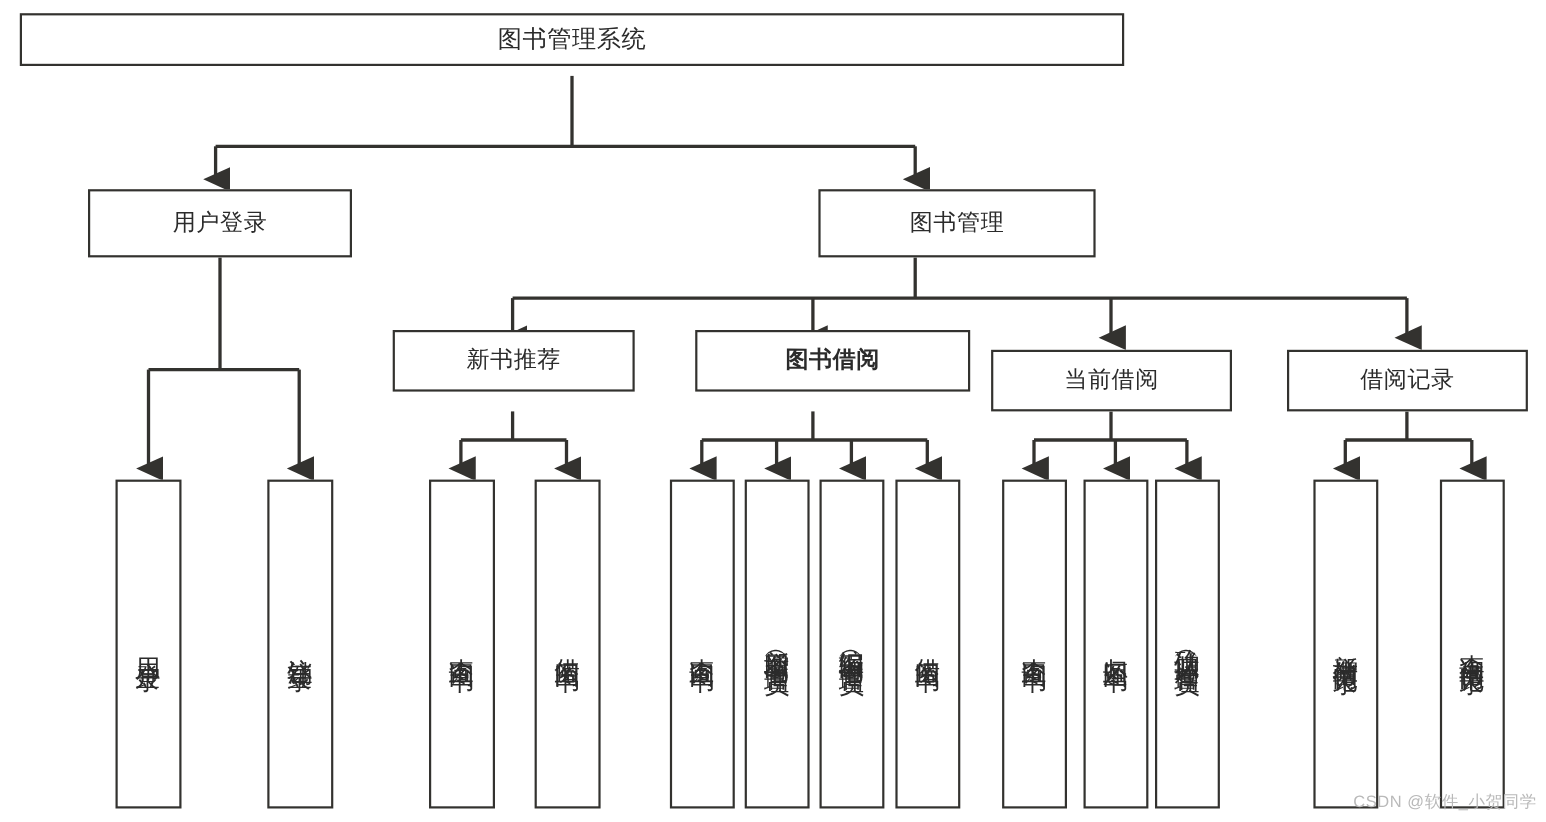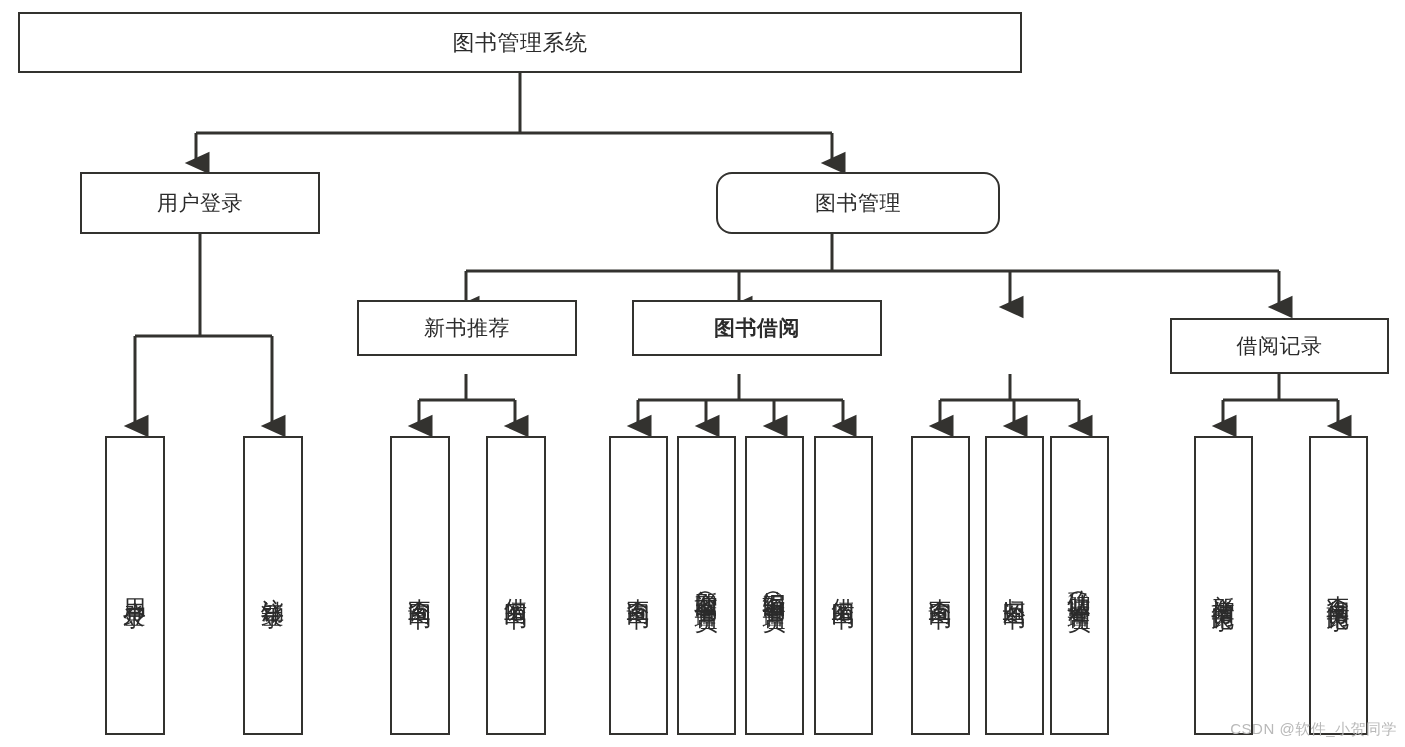--- a/index.html
+++ b/index.html
@@ -125,37 +125,40 @@
       <path d="M 1014 400 L 1014 426" marker-end="url(#arrowDown)"></path>
       <path d="M 1079 400 L 1079 426" marker-end="url(#arrowDown)"></path>
 
       <path d="M 1279 374 L 1279 400"></path>
       <path d="M 1223 400 L 1338 400"></path>
       <path d="M 1223 400 L 1223 426" marker-end="url(#arrowDown)"></path>
       <path d="M 1338 400 L 1338 426" marker-end="url(#arrowDown)"></path>
     </g>
   </svg>
 
-  <div class="node h-node" id="n-root" style="left:18px; top:12px; width:1004px; height:61px;justify-content:center;">
+  <div class="node h-node" id="n-root" style="left:18px; top:12px; width:1004px; height:48px;justify-content:center;">
     <span class="lbl">图书管理系统</span>
   </div>
 
   <div class="node h-node" style="left:80px; top:172px; width:240px; height:62px;">
     <span class="lbl">用户登录</span>
   </div>
-  <div class="node h-node" style="left:716px; top:172px; width:284px; height:62px;border-radius:16px;">
+  <div class="node h-node" style="left:744px; top:172px; width:252px; height:62px;">
     <span class="lbl">图书管理</span>
   </div>
 
   <div class="node h-node" style="left:357px; top:300px; width:220px; height:56px;">
     <span class="lbl">新书推荐</span>
   </div>
   <div class="node h-node" style="left:632px; top:300px; width:250px; height:56px;font-weight:bold;">
     <span class="lbl">图书借阅</span>
   </div>
+  <div class="node h-node" style="left:901px; top:318px; width:219px; height:56px;">
+    <span class="lbl">当前借阅</span>
+  </div>
   <div class="node h-node" style="left:1170px; top:318px; width:219px; height:56px;align-items:center;">
     <span class="lbl">借阅记录</span>
   </div>
 
   <div class="node v-node" style="left:105px; top:436px; width:60px; height:299px;">
     <span class="lbl">用户登录</span>
   </div>
   <div class="node v-node" style="left:243px; top:436px; width:60px; height:299px;">
     <span class="lbl">注销登录</span>
   </div>

